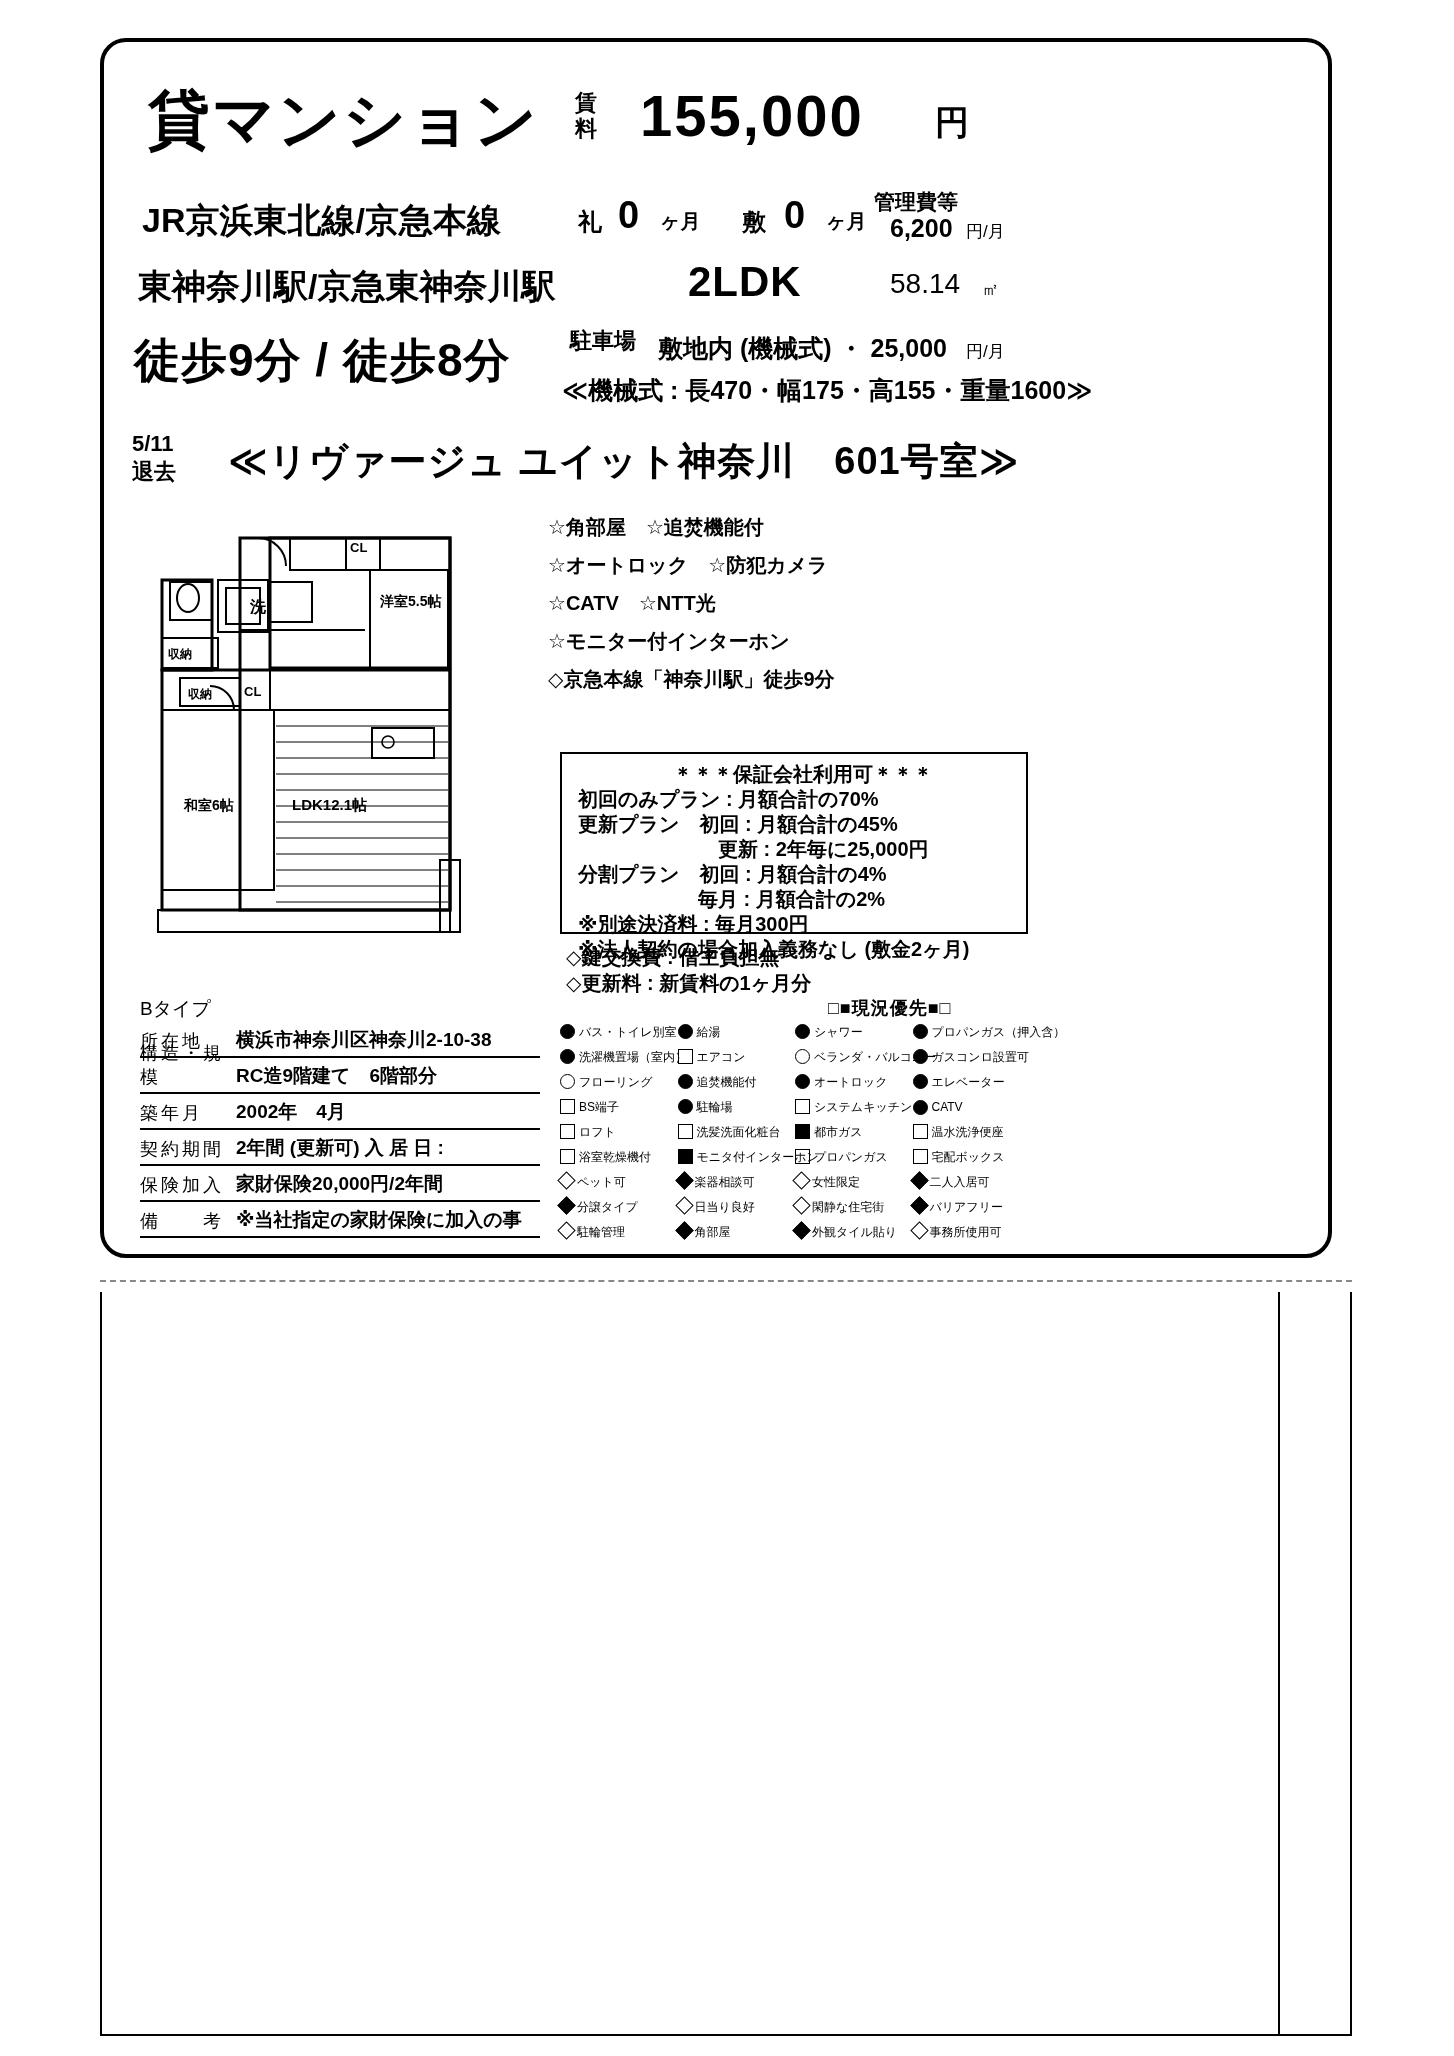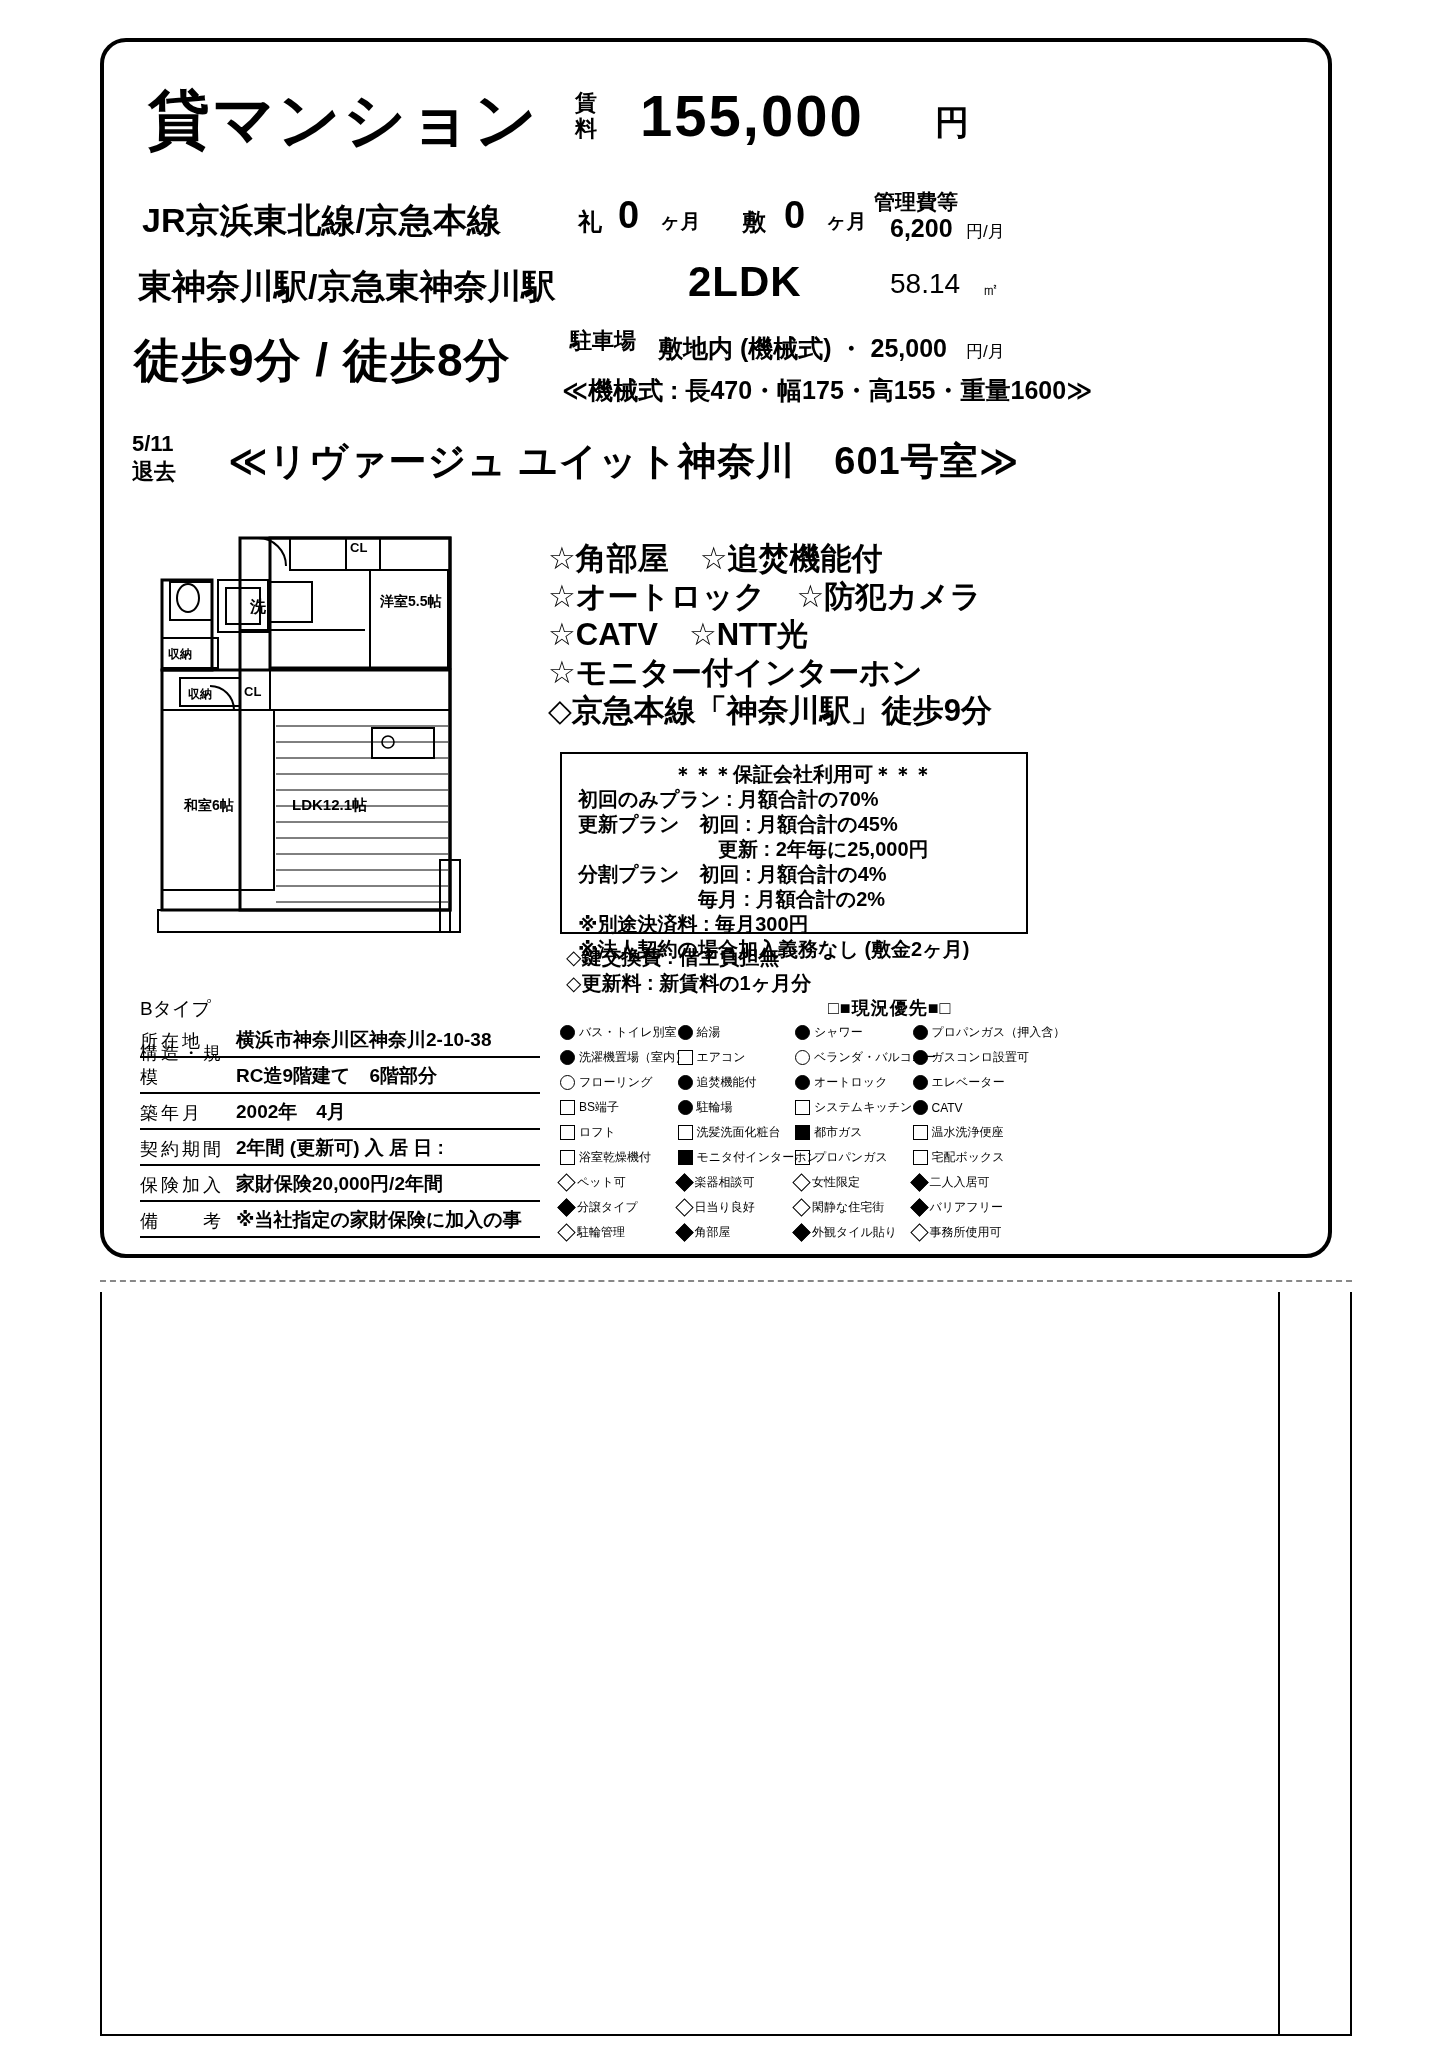--- a/index.html
+++ b/index.html
@@ -33,21 +33,21 @@
 
   .park-label{position:absolute;left:570px;top:326px;font-size:22px;font-weight:bold;}
   .park-value{position:absolute;left:658px;top:332px;font-size:25px;font-weight:bold;}
   .park-unit{position:absolute;left:966px;top:340px;font-size:17px;}
   .park-spec{position:absolute;left:562px;top:374px;font-size:25px;font-weight:bold;}
 
   .vacate{position:absolute;left:132px;top:430px;font-size:22px;font-weight:bold;line-height:28px;}
   .bldg-name{position:absolute;left:228px;top:436px;font-size:38px;font-weight:bold;letter-spacing:1px;}
 
   
-  .features{position:absolute;left:548px;top:540px;font-size:31px;font-weight:bold;line-height:38px;letter-spacing:0px;}
+  .features{position:absolute;left:548px;top:508px;font-size:20px;font-weight:bold;line-height:38px;letter-spacing:0px;}
 
   
   .gbox{position:absolute;left:560px;top:752px;width:468px;height:182px;border:2px solid #000;box-sizing:border-box;}
   .gtext{position:absolute;left:578px;top:762px;width:450px;font-size:20px;line-height:25px;font-weight:bold;}
   .gtext .ctr{text-align:center;}
   .gnote{position:absolute;left:566px;top:944px;font-size:20px;font-weight:bold;line-height:26px;}
 
   
   .plan{position:absolute;left:140px;top:510px;width:400px;height:440px;}
 
@@ -55,21 +55,21 @@
   .btype{position:absolute;left:140px;top:996px;font-size:19px;}
   .tbl{position:absolute;left:140px;top:1022px;width:400px;font-size:19px;}
   .trow{display:flex;align-items:flex-end;border-bottom:2px solid #000;height:34px;}
   .trow .k{width:96px;font-size:18px;letter-spacing:3px;padding-bottom:3px;}
   .trow .v{flex:1;font-size:19px;font-weight:bold;padding-bottom:3px;}
 
   
   .genkyo{position:absolute;left:828px;top:996px;font-size:18px;font-weight:bold;letter-spacing:1px;}
   .cgrid{position:absolute;left:560px;top:1020px;width:470px;}
   .crow{display:flex;height:25px;align-items:center;}
-  .citem{display:flex;align-items:center;width:25%;font-size:12px;}
+  .citem{display:flex;width:25%;font-size:12px;}
   .mk{width:15px;height:15px;border:1.6px solid #000;margin-right:4px;flex:none;box-sizing:border-box;}
   .mk.on{background:#000;}
   .mk.circ{border-radius:50%;}
   .mk.dia{transform:rotate(45deg);width:13px;height:13px;}
   .clabel{white-space:nowrap;}
 
   
   .dash{position:absolute;left:100px;top:1280px;width:1252px;border-top:2px dashed #888;}
   .fl{position:absolute;background:#000;}
 </style>

